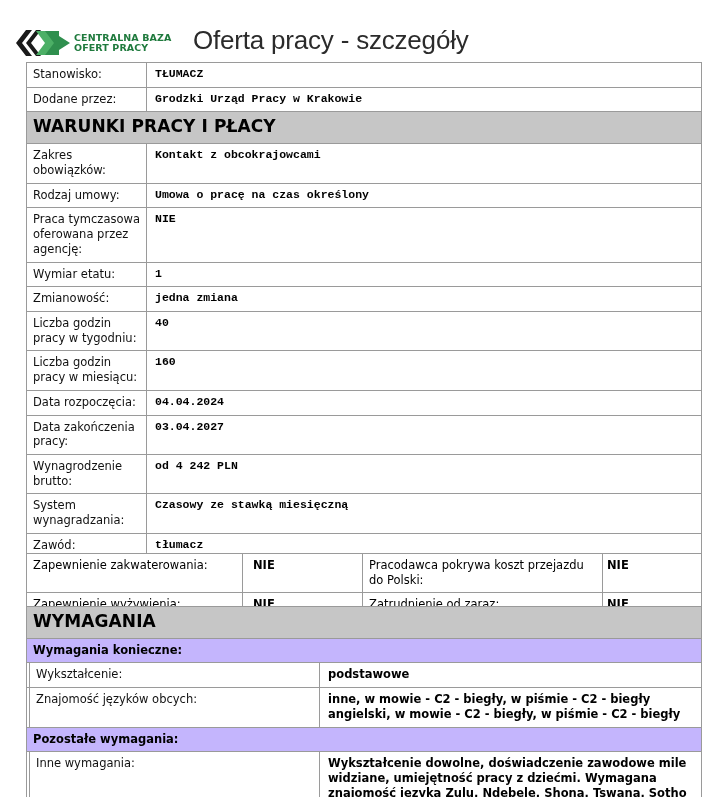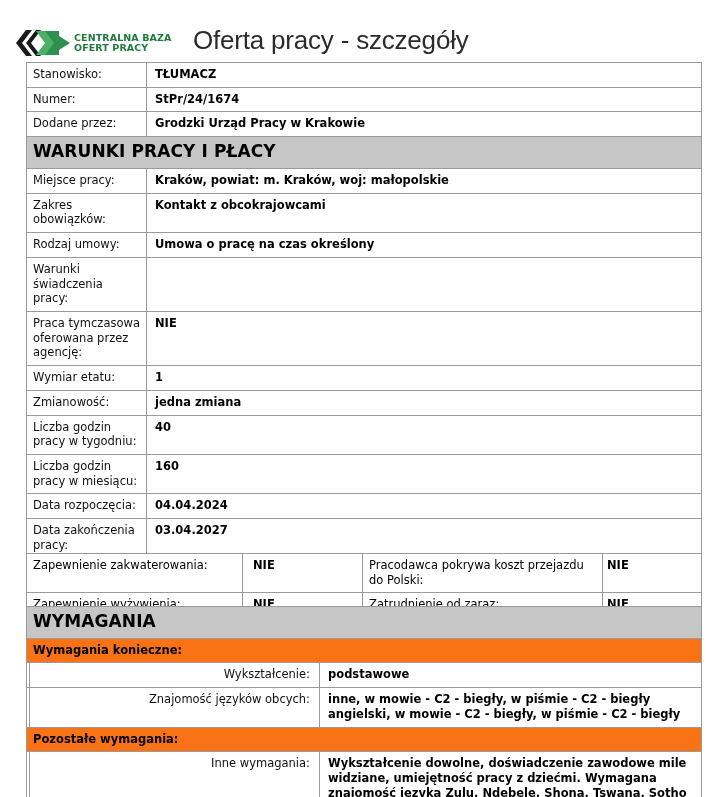--- a/index.html
+++ b/index.html
@@ -86,31 +86,32 @@
   }
   td.lbl {
     width: 120px;
     font-weight: normal;
     color: #111;
   }
   td.val {
     font-weight: bold;
     color: #000;
     padding-left: 8px;
+    font-family: Liberation Mono, monospace;
   }
   td.section {
     background: #c6c6c6;
     font-weight: bold;
     font-size: 17px;
     padding-top: 4px;
     padding-bottom: 5px;
     letter-spacing: 0.1px;
   }
   td.subsection {
-    background: #f97316;
+    background: #c4b5fd;
     font-weight: bold;
     font-size: 11.5px;
     padding-top: 4px;
     padding-bottom: 5px;
   }
 
   
   td.lbl2 {
     width: 216px;
   }
@@ -128,21 +129,20 @@
     padding-left: 4px;
   }
 
   
   td.gap {
     width: 3px;
     padding: 0;
   }
   td.rlbl {
     width: 290px;
-    text-align: right;
     padding-right: 9px;
     color: #111;
   }
   td.rval {
     font-weight: bold;
     padding-left: 8px;
   }
 </style>
 </head>
 <body>
@@ -175,47 +175,35 @@
       <col style="width:120px">
       <col>
     </colgroup>
     <tbody>
 
       <tr>
         <td class="lbl">Stanowisko:</td>
         <td class="val">TŁUMACZ</td>
       </tr>
       <tr>
-        <td class="lbl">Numer:</td>
-        <td class="val">StPr/24/1674</td>
-      </tr>
-      <tr>
         <td class="lbl">Dodane przez:</td>
         <td class="val">Grodzki Urząd Pracy w Krakowie</td>
       </tr>
 
       <tr>
         <td class="section" colspan="2">WARUNKI PRACY I PŁACY</td>
       </tr>
 
       <tr>
-        <td class="lbl">Miejsce pracy:</td>
-        <td class="val">Kraków, powiat: m. Kraków, woj: małopolskie</td>
-      </tr>
-      <tr>
         <td class="lbl">Zakres obowiązków:</td>
         <td class="val">Kontakt z obcokrajowcami</td>
       </tr>
       <tr>
         <td class="lbl">Rodzaj umowy:</td>
         <td class="val">Umowa o pracę na czas określony</td>
-      </tr>
-      <tr>
-        <td class="lbl">Warunki świadczenia pracy:</td>
-        <td class="val"></td>
       </tr>
       <tr>
         <td class="lbl">Praca tymczasowa oferowana przez agencję:</td>
         <td class="val">NIE</td>
       </tr>
       <tr>
         <td class="lbl">Wymiar etatu:</td>
         <td class="val">1</td>
       </tr>
       <tr>

